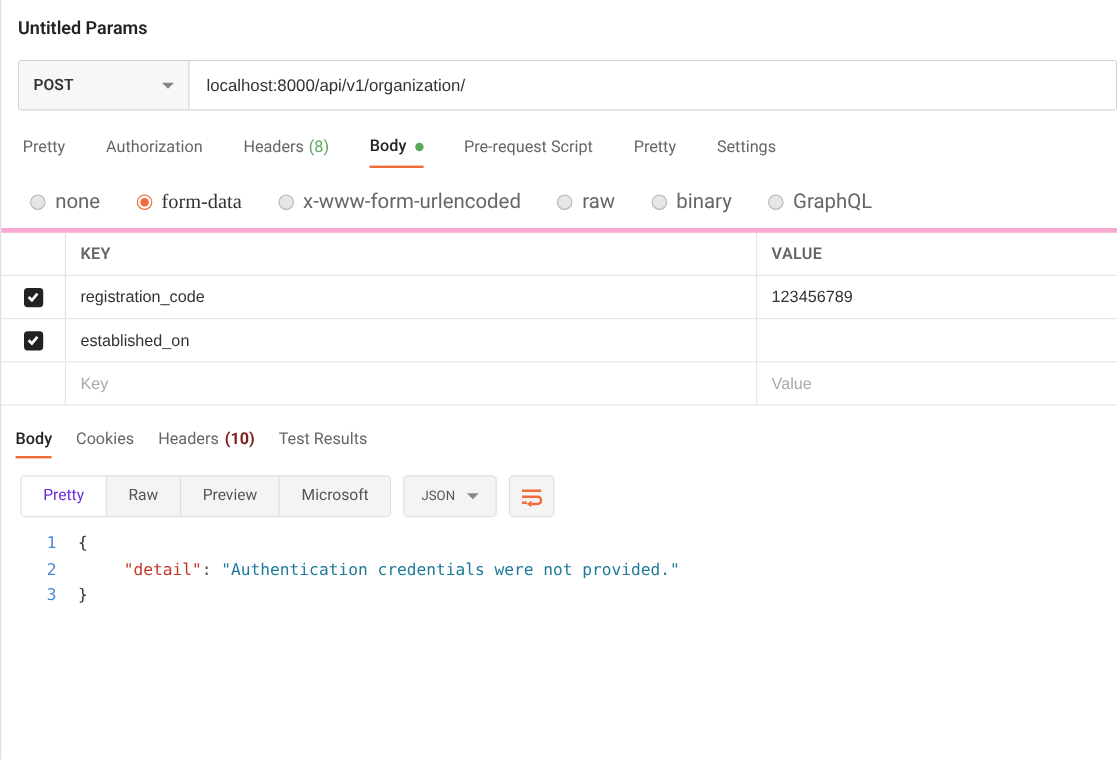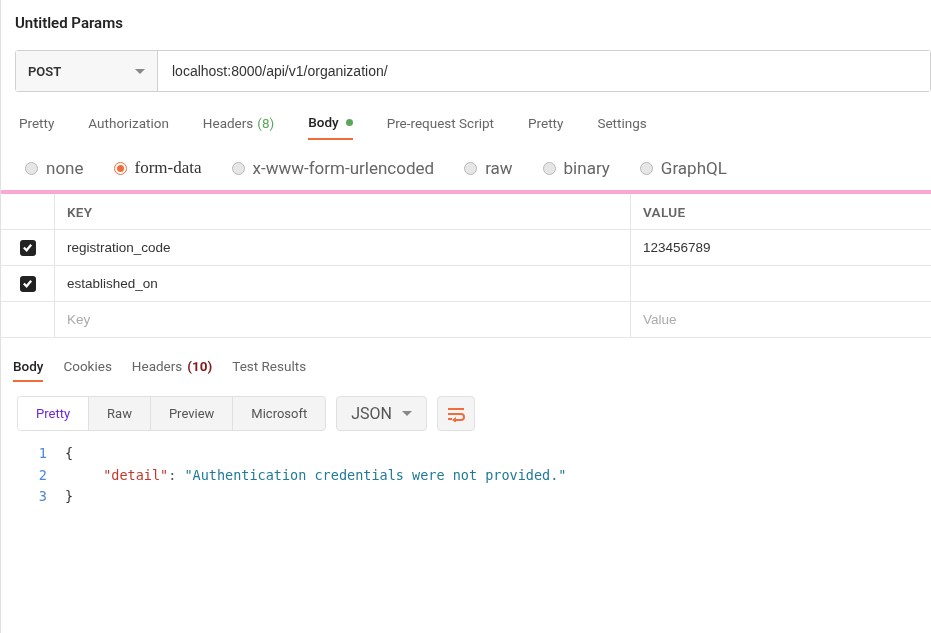--- a/index.html
+++ b/index.html
@@ -185,21 +185,21 @@
     border-right:1px solid #e0e0e0;
   }
   .seg .btn:last-child { border-right:none; }
   .seg .btn.active { background:#fff; color:#6d28d9; }
 
   .fmt {
     margin-left:10px;
     border:1px solid #e0e0e0; border-radius:4px;
     background:#f4f4f4;
     display:flex; align-items:center; gap:10px;
-    padding: 0 14px; cursor:pointer; color:#555; font-size:16px;
+    padding: 0 14px; cursor:pointer; color:#555; font-size:11px;
   }
 
   .wrap-btn {
     margin-left:10px;
     width:38px;
     border:1px solid #e0e0e0; border-radius:4px;
     background:#f4f4f4;
     display:flex; align-items:center; justify-content:center;
     cursor:pointer;
   }

